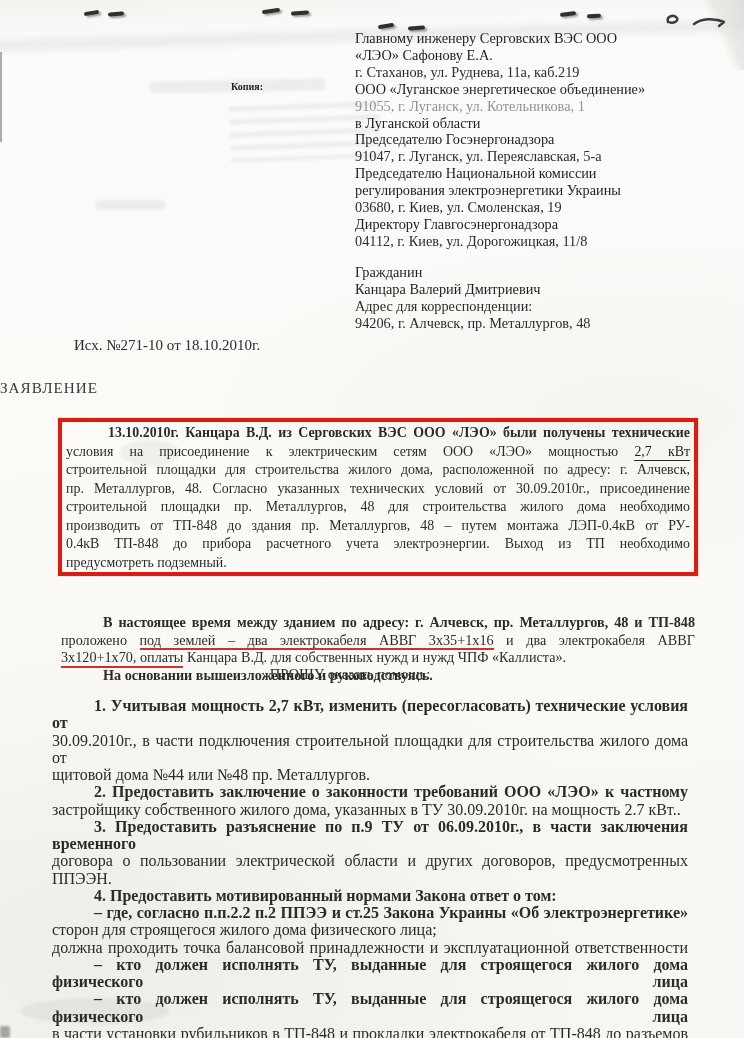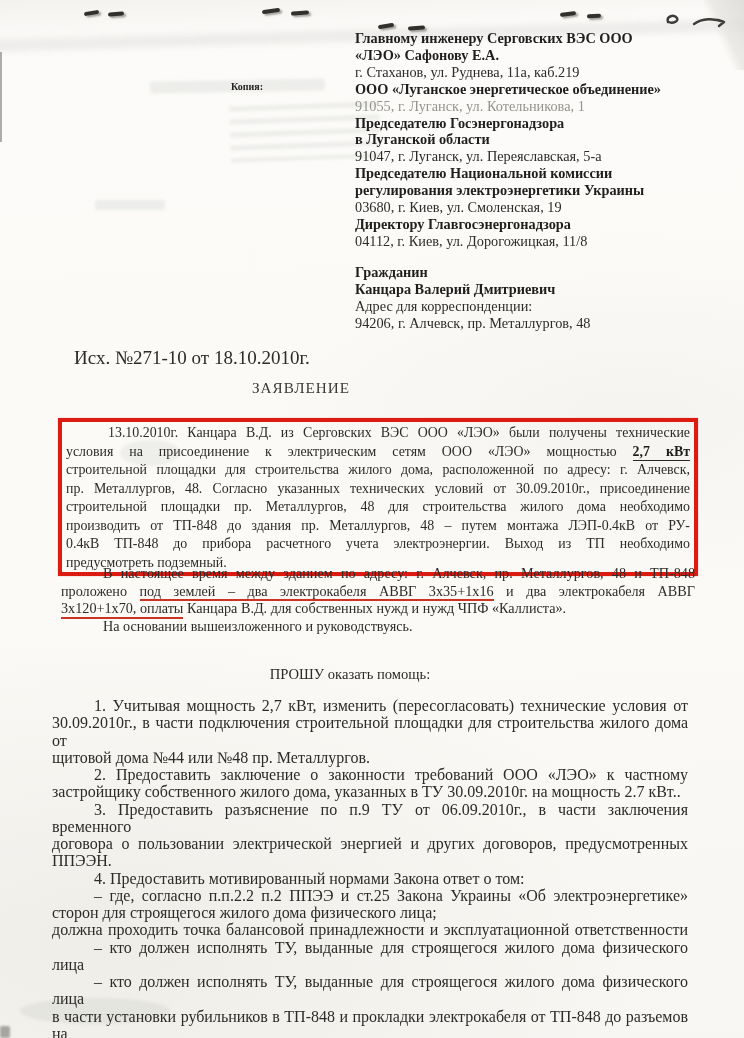--- a/index.html
+++ b/index.html
@@ -22,36 +22,36 @@
   .staple{position:absolute;height:4px;background:#30302d;border-radius:2px;box-shadow:2px 2px 2px rgba(60,60,55,.45);}
   .ghost{position:absolute;filter:blur(1.6px);opacity:.5;pointer-events:none;}
   .g-rows{background:repeating-linear-gradient(180deg, rgba(135,146,138,.26) 0 5px, transparent 5px 13px);}
   .g-bar{background:rgba(135,146,138,.26);border-radius:3px;}
   .g-smudge{background:rgba(120,125,118,.2);border-radius:50%;}
   .scribble{position:absolute;}
   
   .block{position:absolute;}
   .tl{white-space:normal;}
   .j{text-align:justify;text-align-last:justify;}
-  .ind{text-indent:42px;}
-  .fb{font-weight:bold;color:#1f1e1c;}
+  .ind{text-indent:42px;font-weight:bold;}
+  .fb{font-weight:normal;color:#1f1e1c;}
   .fl{color:#93938f;text-align:center;}
-  .fu{font-weight:bold;color:#1f1e1c;border-bottom:1.6px solid #2a2923;padding-bottom:1px;margin-top:45px;}
+  .fu{font-weight:normal;color:#1f1e1c;border-bottom:1.6px solid #2a2923;padding-bottom:1px;margin-top:45px;}
   .fr{border-bottom:2.6px solid #c93525;padding-bottom:.5px;}
   .addr,.citizen{left:355px;width:354px;font-size:14.3px;line-height:16.9px;}
   .addr{top:30px;}
   .citizen{top:264px;}
   .copy{left:231px;top:81px;font-size:10px;font-weight:bold;color:#1f1e1c;}
-  .ref{left:74px;top:347px;font-size:19px;}
-  .title{left:0;top:379px;width:660px;text-align:center;padding-right:58px;box-sizing:border-box;
+  .ref{left:74px;top:337px;font-size:15px;}
+  .title{left:0;top:379px;width:660px;text-align:left;padding-right:58px;box-sizing:border-box;
     font-size:15.2px;letter-spacing:1px;color:#3a3937;}
   .redbox{left:58px;top:418px;width:640px;height:158px;border:4.5px solid #dc1b11;box-sizing:border-box;
     box-shadow:0 0 1px rgba(220,27,17,.5);}
   .boxed{left:66px;top:424px;width:624px;font-size:13.9px;line-height:18.5px;}
-  .p2{left:61px;top:565px;width:634px;font-size:14.2px;line-height:17.5px;}
+  .p2{left:61px;top:614px;width:634px;font-size:14.2px;line-height:17.5px;}
   .appeal{left:0;top:666px;width:744px;text-align:center;padding-right:80px;box-sizing:border-box;font-size:14.6px;padding-left:36px;}
   .items{left:52px;top:697px;width:636px;font-size:16px;line-height:17.25px;}
 </style>
 </head>
 <body>
 
 <div class="page">
 
   <div class="crease"></div>
   <div class="corner-tr"></div>
@@ -77,22 +77,22 @@
   <div class="ghost g-bar" style="left:95px;top:200px;width:70px;height:10px;"></div>
   <div class="ghost g-smudge" style="left:120px;top:440px;width:60px;height:26px;"></div>
   <div class="ghost g-smudge" style="left:20px;top:998px;width:150px;height:26px;"></div>
 
   <div class="block addr">
       <div class="tl"><span class="fb">Главному инженеру Серговских ВЭС ООО</span></div>
       <div class="tl"><span class="fb">«ЛЭО» Сафонову Е.А.</span></div>
       <div class="tl"><span>г. Стаханов, ул. Руднева, 11а, каб.219</span></div>
       <div class="tl"><span class="fb">ООО «Луганское энергетическое объединение»</span></div>
       <div class="tl"><span class="fl">91055, г. Луганск, ул. Котельникова, 1</span></div>
+      <div class="tl"><span class="fb">в Луганской области</span></div>
       <div class="tl"><span class="fb">Председателю Госэнергонадзора</span></div>
-      <div class="tl"><span class="fb">в Луганской области</span></div>
       <div class="tl"><span>91047, г. Луганск, ул. Переяславская, 5-а</span></div>
       <div class="tl"><span class="fb">Председателю Национальной комиссии</span></div>
       <div class="tl"><span class="fb">регулирования электроэнергетики Украины</span></div>
       <div class="tl"><span>03680, г. Киев, ул. Смоленская, 19</span></div>
       <div class="tl"><span class="fb">Директору Главгосэнергонадзора</span></div>
       <div class="tl"><span>04112, г. Киев, ул. Дорогожицкая, 11/8</span></div>
     </div>
   <div class="block copy">Копия:</div>
   <div class="block citizen">
       <div class="tl"><span class="fb">Гражданин</span></div>
@@ -125,21 +125,21 @@
 
   <div class="block appeal">ПРОШУ оказать помощь:</div>
 
   <div class="block items">
       <div class="tl j ind"><span>1. Учитывая мощность 2,7 кВт, изменить (пересогласовать) технические условия от</span></div>
       <div class="tl j"><span>30.09.2010г., в части подключения строительной площадки для строительства жилого дома от</span></div>
       <div class="tl"><span>щитовой дома №44 или №48 пр. Металлургов.</span></div>
       <div class="tl j ind"><span>2. Предоставить заключение о законности требований ООО «ЛЭО» к частному</span></div>
       <div class="tl"><span>застройщику собственного жилого дома, указанных в ТУ 30.09.2010г. на мощность 2.7 кВт..</span></div>
       <div class="tl j ind"><span>3. Предоставить разъяснение по п.9 ТУ от 06.09.2010г., в части заключения временного</span></div>
-      <div class="tl j"><span>договора о пользовании электрической энергией и других договоров, предусмотренных</span></div>
+      <div class="tl j"><span>договора о пользовании электрической области и других договоров, предусмотренных</span></div>
       <div class="tl"><span>ППЭЭН.</span></div>
       <div class="tl ind"><span>4. Предоставить мотивированный нормами Закона ответ о том:</span></div>
       <div class="tl j ind"><span>– где, согласно п.п.2.2 п.2 ППЭЭ и ст.25 Закона Украины «Об электроэнергетике»</span></div>
       <div class="tl"><span>сторон для строящегося жилого дома физического лица;</span></div>
       <div class="tl j"><span>должна проходить точка балансовой принадлежности и эксплуатационной ответственности</span></div>
       <div class="tl j ind"><span>– кто должен исполнять ТУ, выданные для строящегося жилого дома физического лица</span></div>
       <div class="tl j ind"><span>– кто должен исполнять ТУ, выданные для строящегося жилого дома физического лица</span></div>
       <div class="tl j"><span>в части установки рубильников в ТП-848 и прокладки электрокабеля от ТП-848 до разъемов на</span></div>
       <div class="tl"><span>ЩУ потребителя;</span></div>
     </div>

